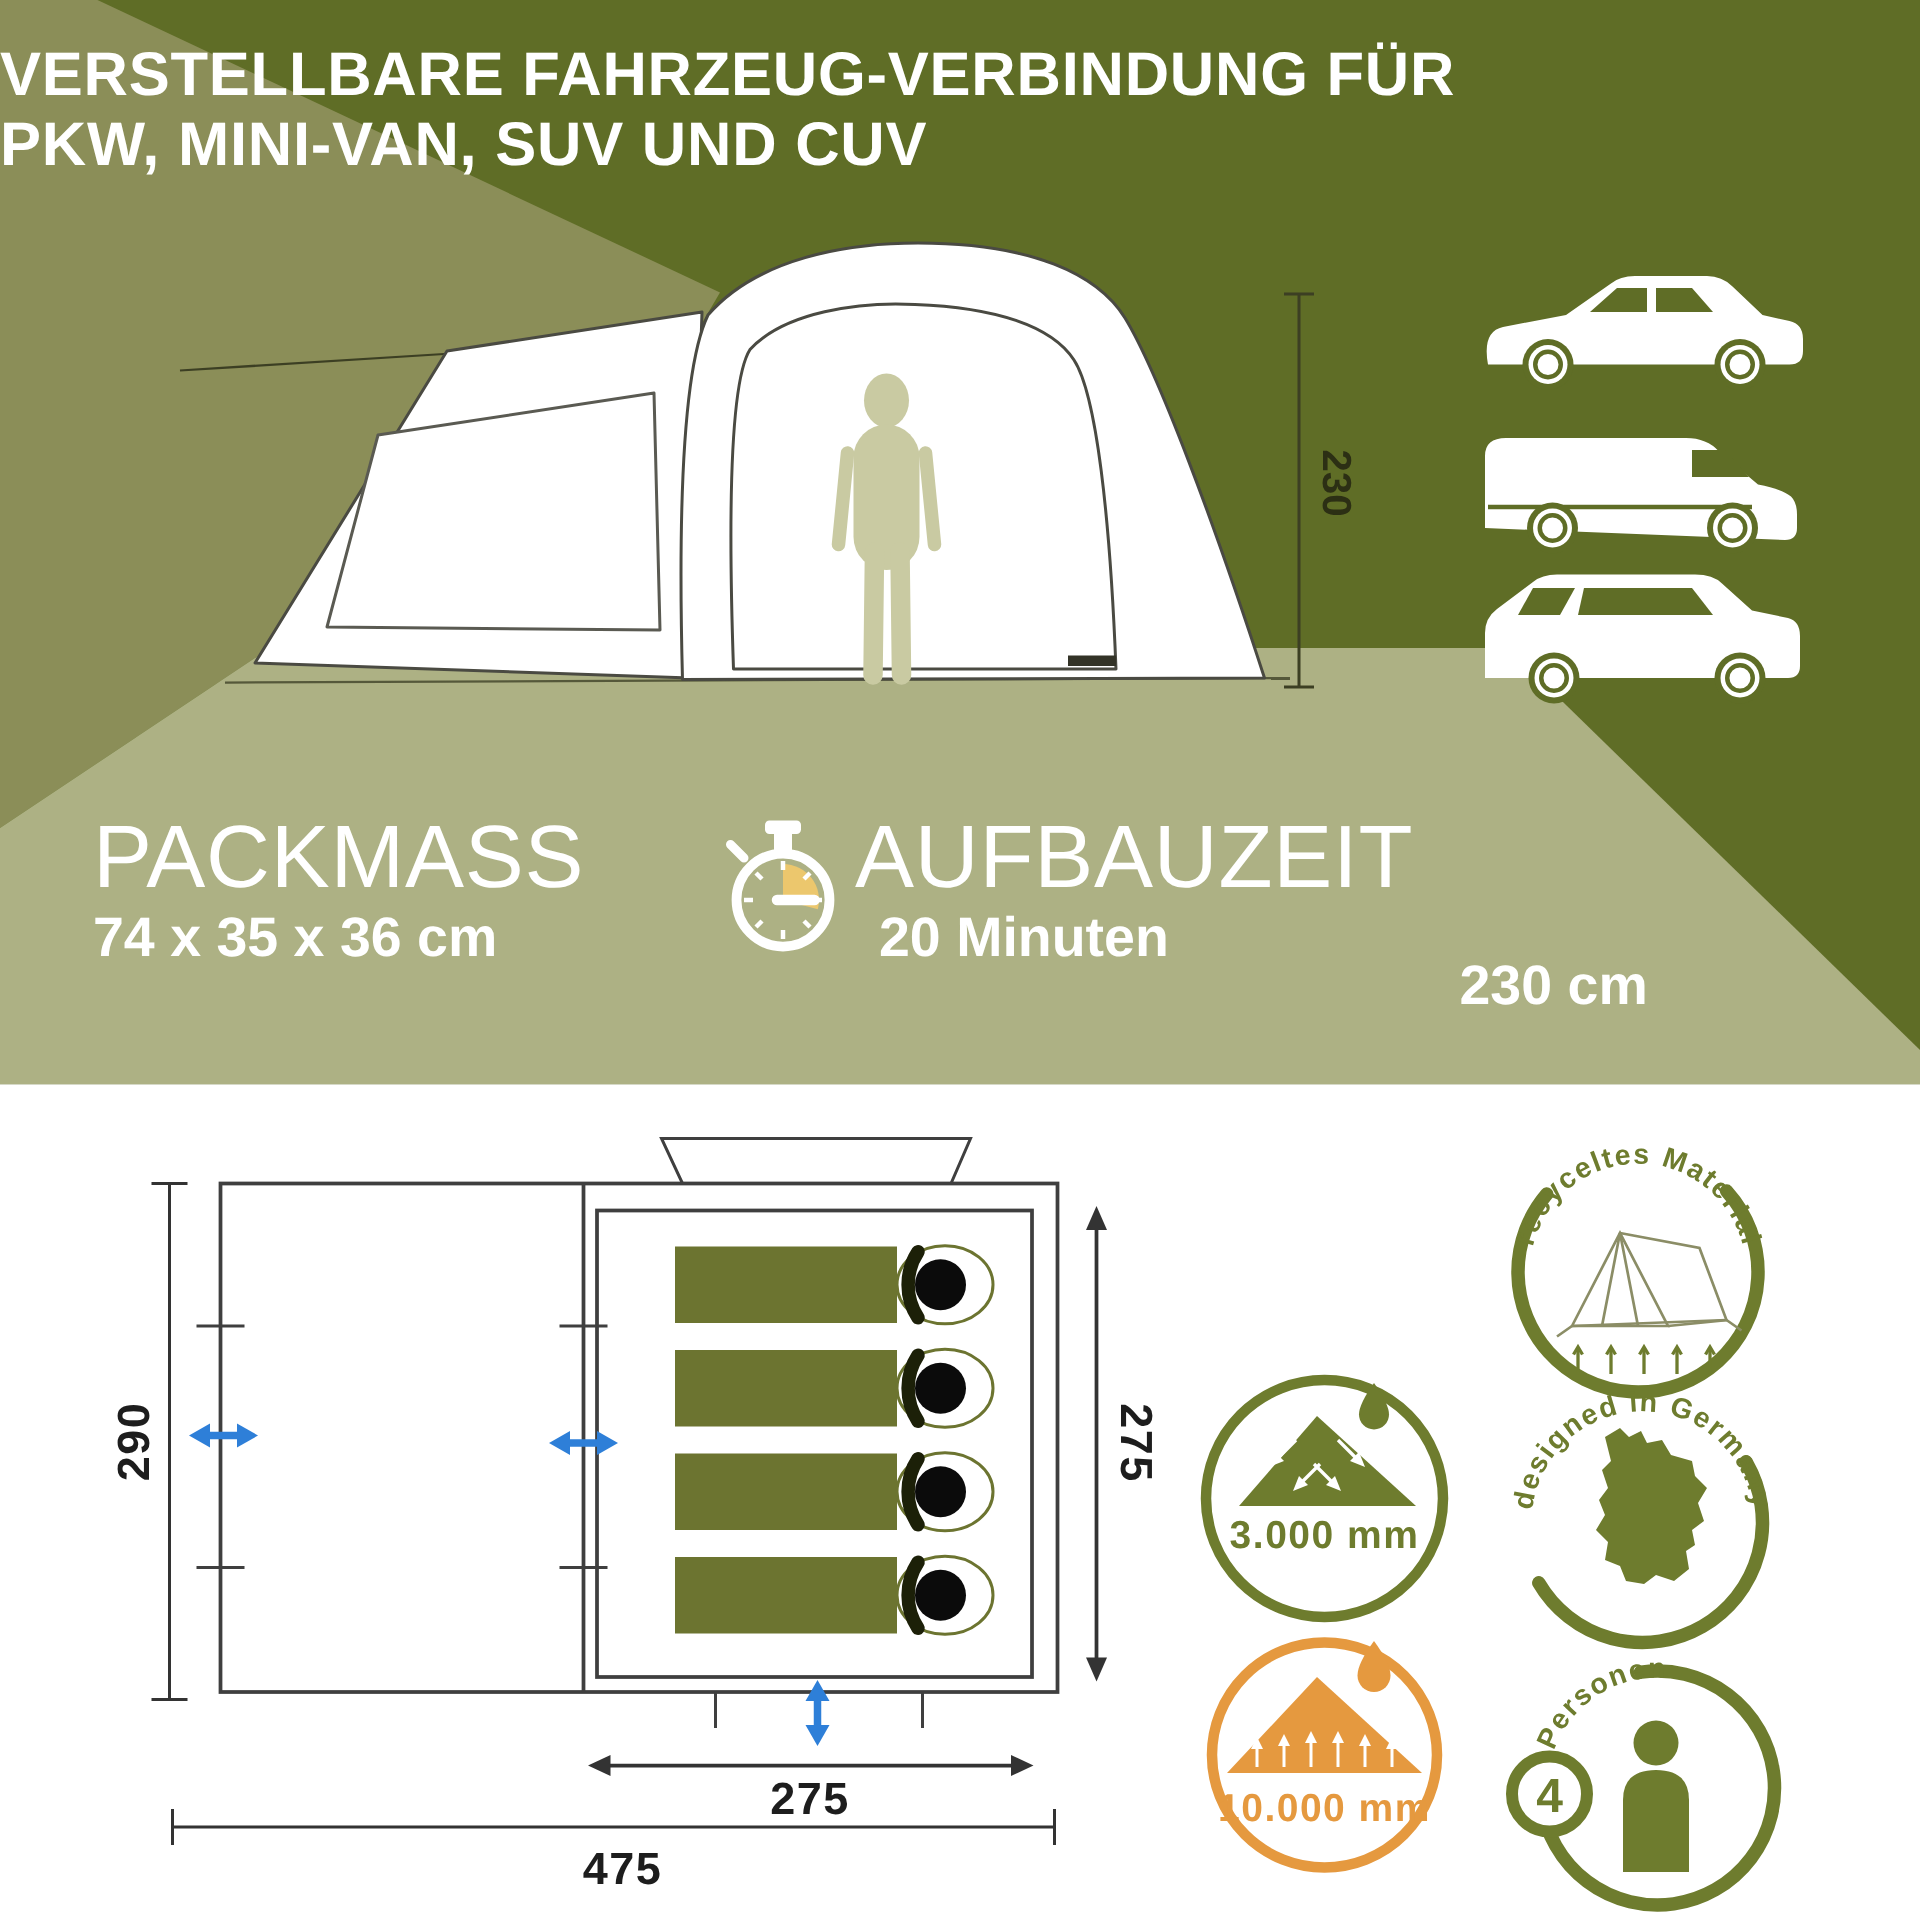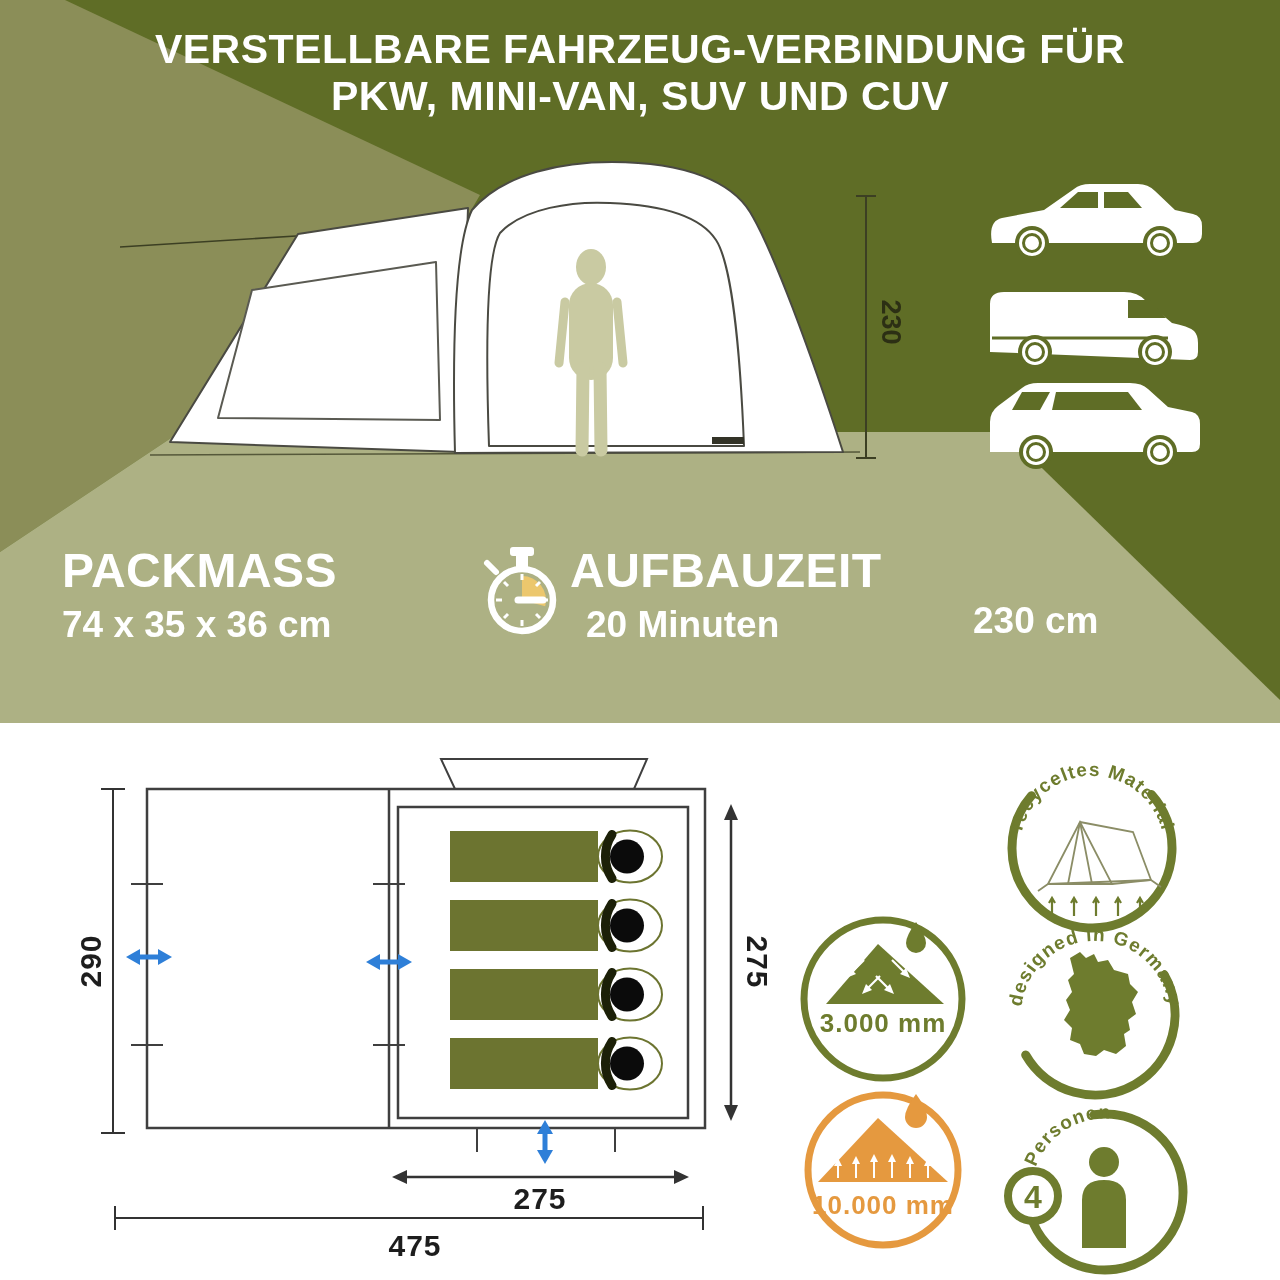--- a/index.html
+++ b/index.html
@@ -3,23 +3,23 @@
 <meta charset="utf-8">
 <style>
   html,body{margin:0;padding:0;}
   body{width:1280px;height:1280px;position:relative;overflow:hidden;background:#fff;
        font-family:"Liberation Sans", sans-serif;}
   .abs{position:absolute;}
   #top-section{left:0;top:0;width:1280px;height:723px;background:#5f6d26;}
   #bottom-section{left:0;top:723px;width:1280px;height:557px;background:#ffffff;}
   svg{display:block;}
   svg text{font-family:"Liberation Sans", sans-serif;}
-  .title-line{width:1280px;text-align:center;color:#ffffff;font-weight:bold;
+  .title-line{width:1280px;color:#ffffff;font-weight:bold;
               font-size:41px;letter-spacing:.5px;line-height:46px;}
-  .spec-heading{color:#ffffff;font-weight:bold;font-size:48px;line-height:44px;letter-spacing:.5px;}
+  .spec-heading{color:#ffffff;font-weight:normal;font-size:59px;line-height:44px;letter-spacing:.5px;}
   .spec-value{color:#ffffff;font-weight:700;font-size:37px;line-height:42px;}
   .dim-label{fill:#1d1d1d;font-size:30px;font-weight:600;letter-spacing:1px;}
   .badge-curved{fill:#6e7c2e;font-size:19px;font-weight:bold;letter-spacing:1.2px;}
   .badge-value-green{fill:#6e7c2e;font-size:26px;font-weight:600;letter-spacing:1px;}
   .badge-value-orange{fill:#e5993f;font-size:26px;font-weight:600;letter-spacing:1px;}
 </style>
 </head>
 <body>
 
 <div id="top-section" class="abs">
@@ -117,21 +117,21 @@
 
   <div class="abs title-line" style="top:26px">VERSTELLBARE FAHRZEUG-VERBINDUNG FÜR</div>
   <div class="abs title-line" style="top:73px">PKW, MINI-VAN, SUV UND CUV</div>
 
   <div class="abs spec-heading" style="left:62px;top:549px">PACKMASS</div>
   <div class="abs spec-value" style="left:62px;top:604px">74 x 35 x 36 cm</div>
 
   <div class="abs spec-heading" style="left:570px;top:549px">AUFBAUZEIT</div>
   <div class="abs spec-value" style="left:586px;top:604px">20 Minuten</div>
 
-  <div class="abs spec-value" style="left:973px;top:600px">230 cm</div>
+  <div class="abs spec-value" style="left:973px;top:636px">230 cm</div>
 </div>
 
 <div id="bottom-section" class="abs">
   <svg class="abs" style="left:0;top:0" width="1280" height="557" viewBox="0 723 1280 557">
 
     <g>
       <path d="M441,759 L647,759 L634,789 L455,789 Z" fill="none" stroke="#3f3f3f" stroke-width="2"></path>
       <rect x="147" y="789" width="558" height="339" fill="none" stroke="#3f3f3f" stroke-width="2.5"></rect>
       <line x1="389" y1="789" x2="389" y2="1128" stroke="#3f3f3f" stroke-width="2.5"></line>
       <rect x="398" y="807" width="290" height="311" fill="none" stroke="#3f3f3f" stroke-width="2.5"></rect>

